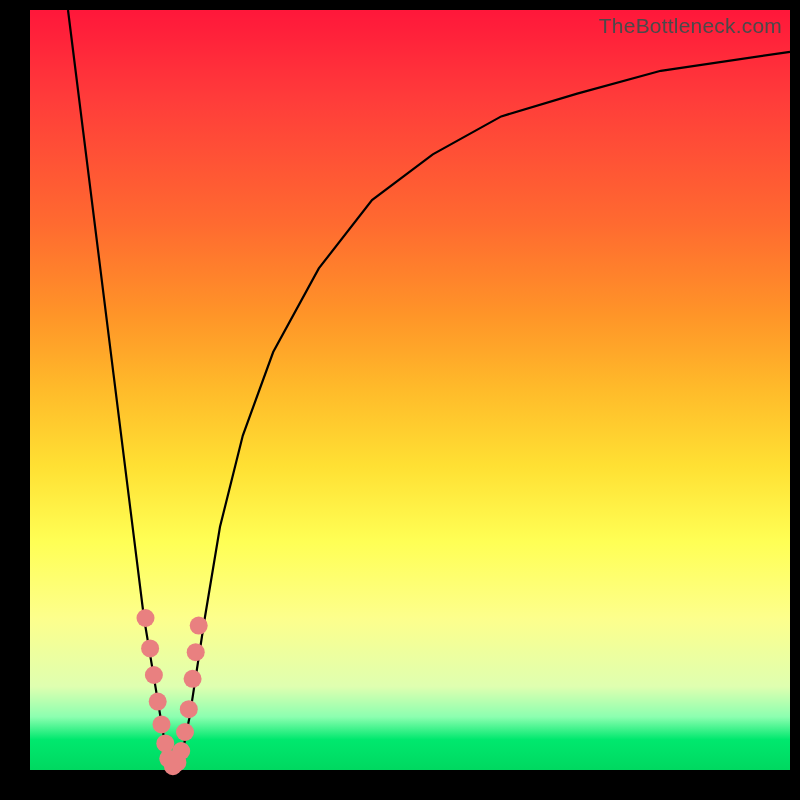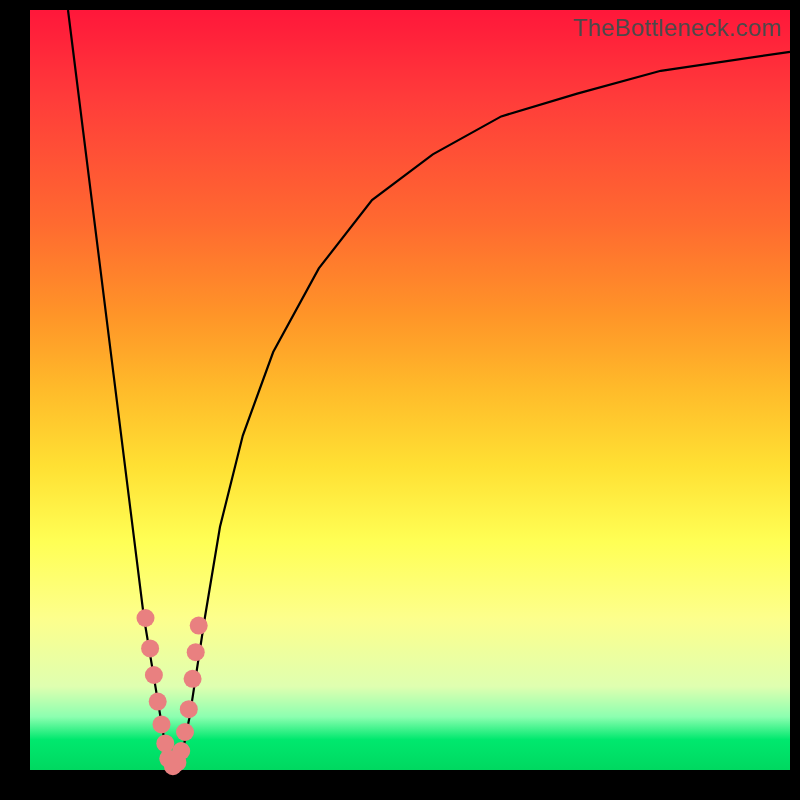--- a/index.html
+++ b/index.html
@@ -54,21 +54,21 @@
   }
   .marker {
     fill: #e98080;
     stroke: none;
   }
   .watermark {
     position: absolute;
     top: 4px;
     right: 8px;
     color: #4a4a4a;
-    font-size: 24px;
+    font-size: 21px;
     font-weight: 400;
     letter-spacing: 0.2px;
     pointer-events: none;
   }
 </style>
 </head>
 <body>
 
 <div class="frame">
   <div class="plot">

